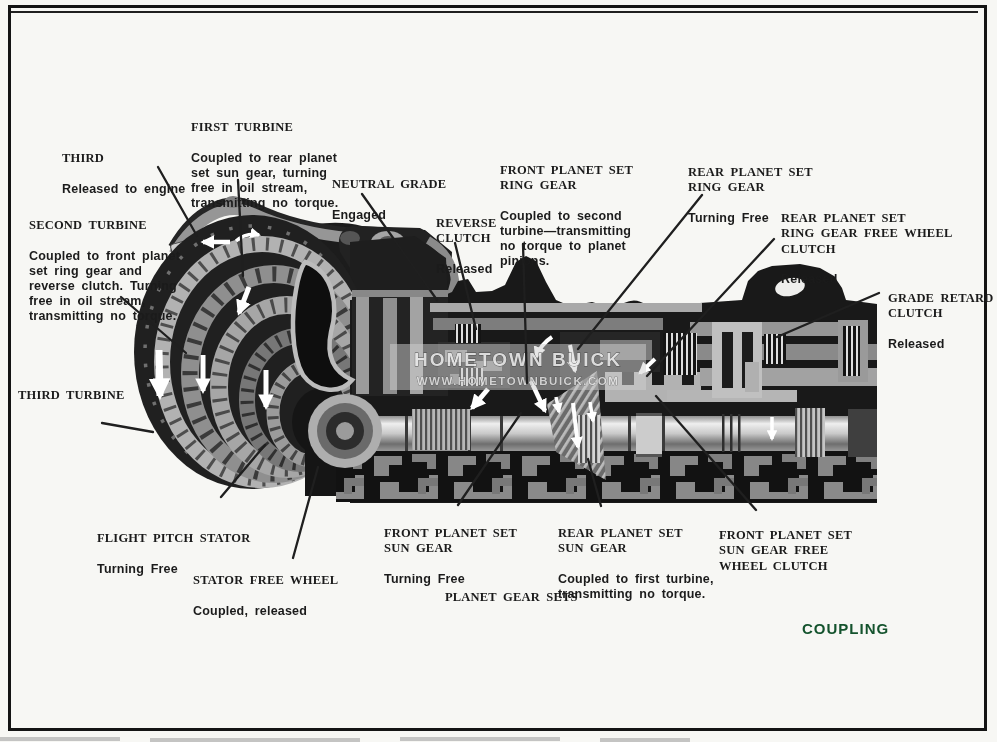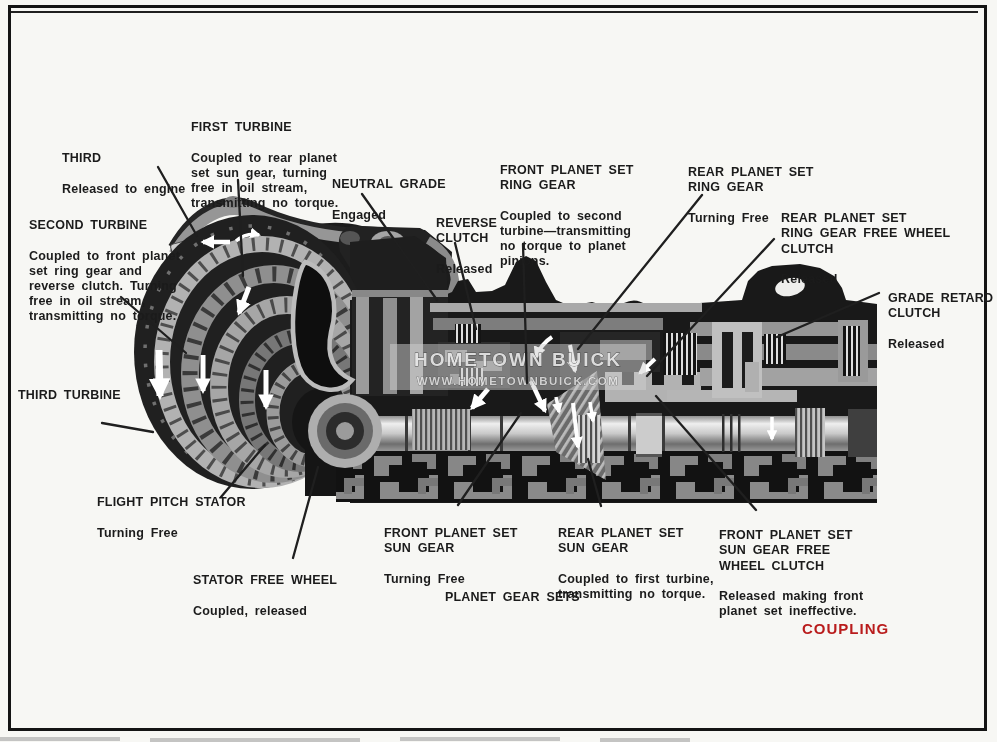--- a/index.html
+++ b/index.html
@@ -13,24 +13,24 @@
     border:3px solid #141414;
   }
   .frame-inner-top{
     position:absolute;left:11px;top:11px;width:967px;height:2px;background:#202020;
   }
   .scene{position:absolute;left:0;top:0;}
   .callout{
     position:absolute;color:#1b1b1b;font-size:12.5px;line-height:15.2px;
     letter-spacing:.2px;word-spacing:3px;white-space:pre-line;z-index:3;
   }
-  .callout .h{font-weight:700;}
+  .callout .h{font-weight:700;font-family:Liberation Serif, serif;}
   .callout .b{font-weight:700;}
   .caption{
-    position:absolute;color:#b91c1c;font-size:15px;font-weight:700;
+    position:absolute;color:#14532d;font-size:15px;font-weight:700;
     letter-spacing:1px;word-spacing:2px;z-index:3;
   }
   .smudge{position:absolute;height:4px;background:#9a9a9a;opacity:.55;}
 </style>
 </head>
 <body>
 
 <div class="page">
 
   <div class="frame"></div>
@@ -293,21 +293,21 @@
   <div class="callout" style="left:888px;top:276px">
     <div class="h">GRADE RETARD
 CLUTCH</div>
     <div class="b">Released</div>
   </div>
 
   <div class="callout" style="left:18px;top:373px">
     <div class="h">THIRD TURBINE</div>
   </div>
 
-  <div class="callout" style="left:97px;top:480px">
+  <div class="callout" style="left:97px;top:516px">
     <div class="h">FLIGHT PITCH STATOR</div>
     <div class="b">Turning Free</div>
   </div>
 
   <div class="callout" style="left:193px;top:558px">
     <div class="h">STATOR FREE WHEEL</div>
     <div class="b">Coupled, released</div>
   </div>
 
   <div class="callout" style="left:384px;top:511px">
@@ -324,22 +324,20 @@
   </div>
 
   <div class="callout" style="left:445px;top:575px">
     <div class="h">PLANET GEAR SETS</div>
   </div>
 
   <div class="callout" style="left:719px;top:513px">
     <div class="h">FRONT PLANET SET
 SUN GEAR FREE
 WHEEL CLUTCH</div>
-    <div class="b">Released making front
-planet set ineffective.</div>
   </div>
 
   <div class="caption" style="left:802px;top:620px">COUPLING</div>
 
   <div class="smudge" style="left:0;top:737px;width:120px"></div>
   <div class="smudge" style="left:150px;top:738px;width:210px"></div>
   <div class="smudge" style="left:400px;top:737px;width:160px"></div>
   <div class="smudge" style="left:600px;top:738px;width:90px"></div>
 
 </div>

